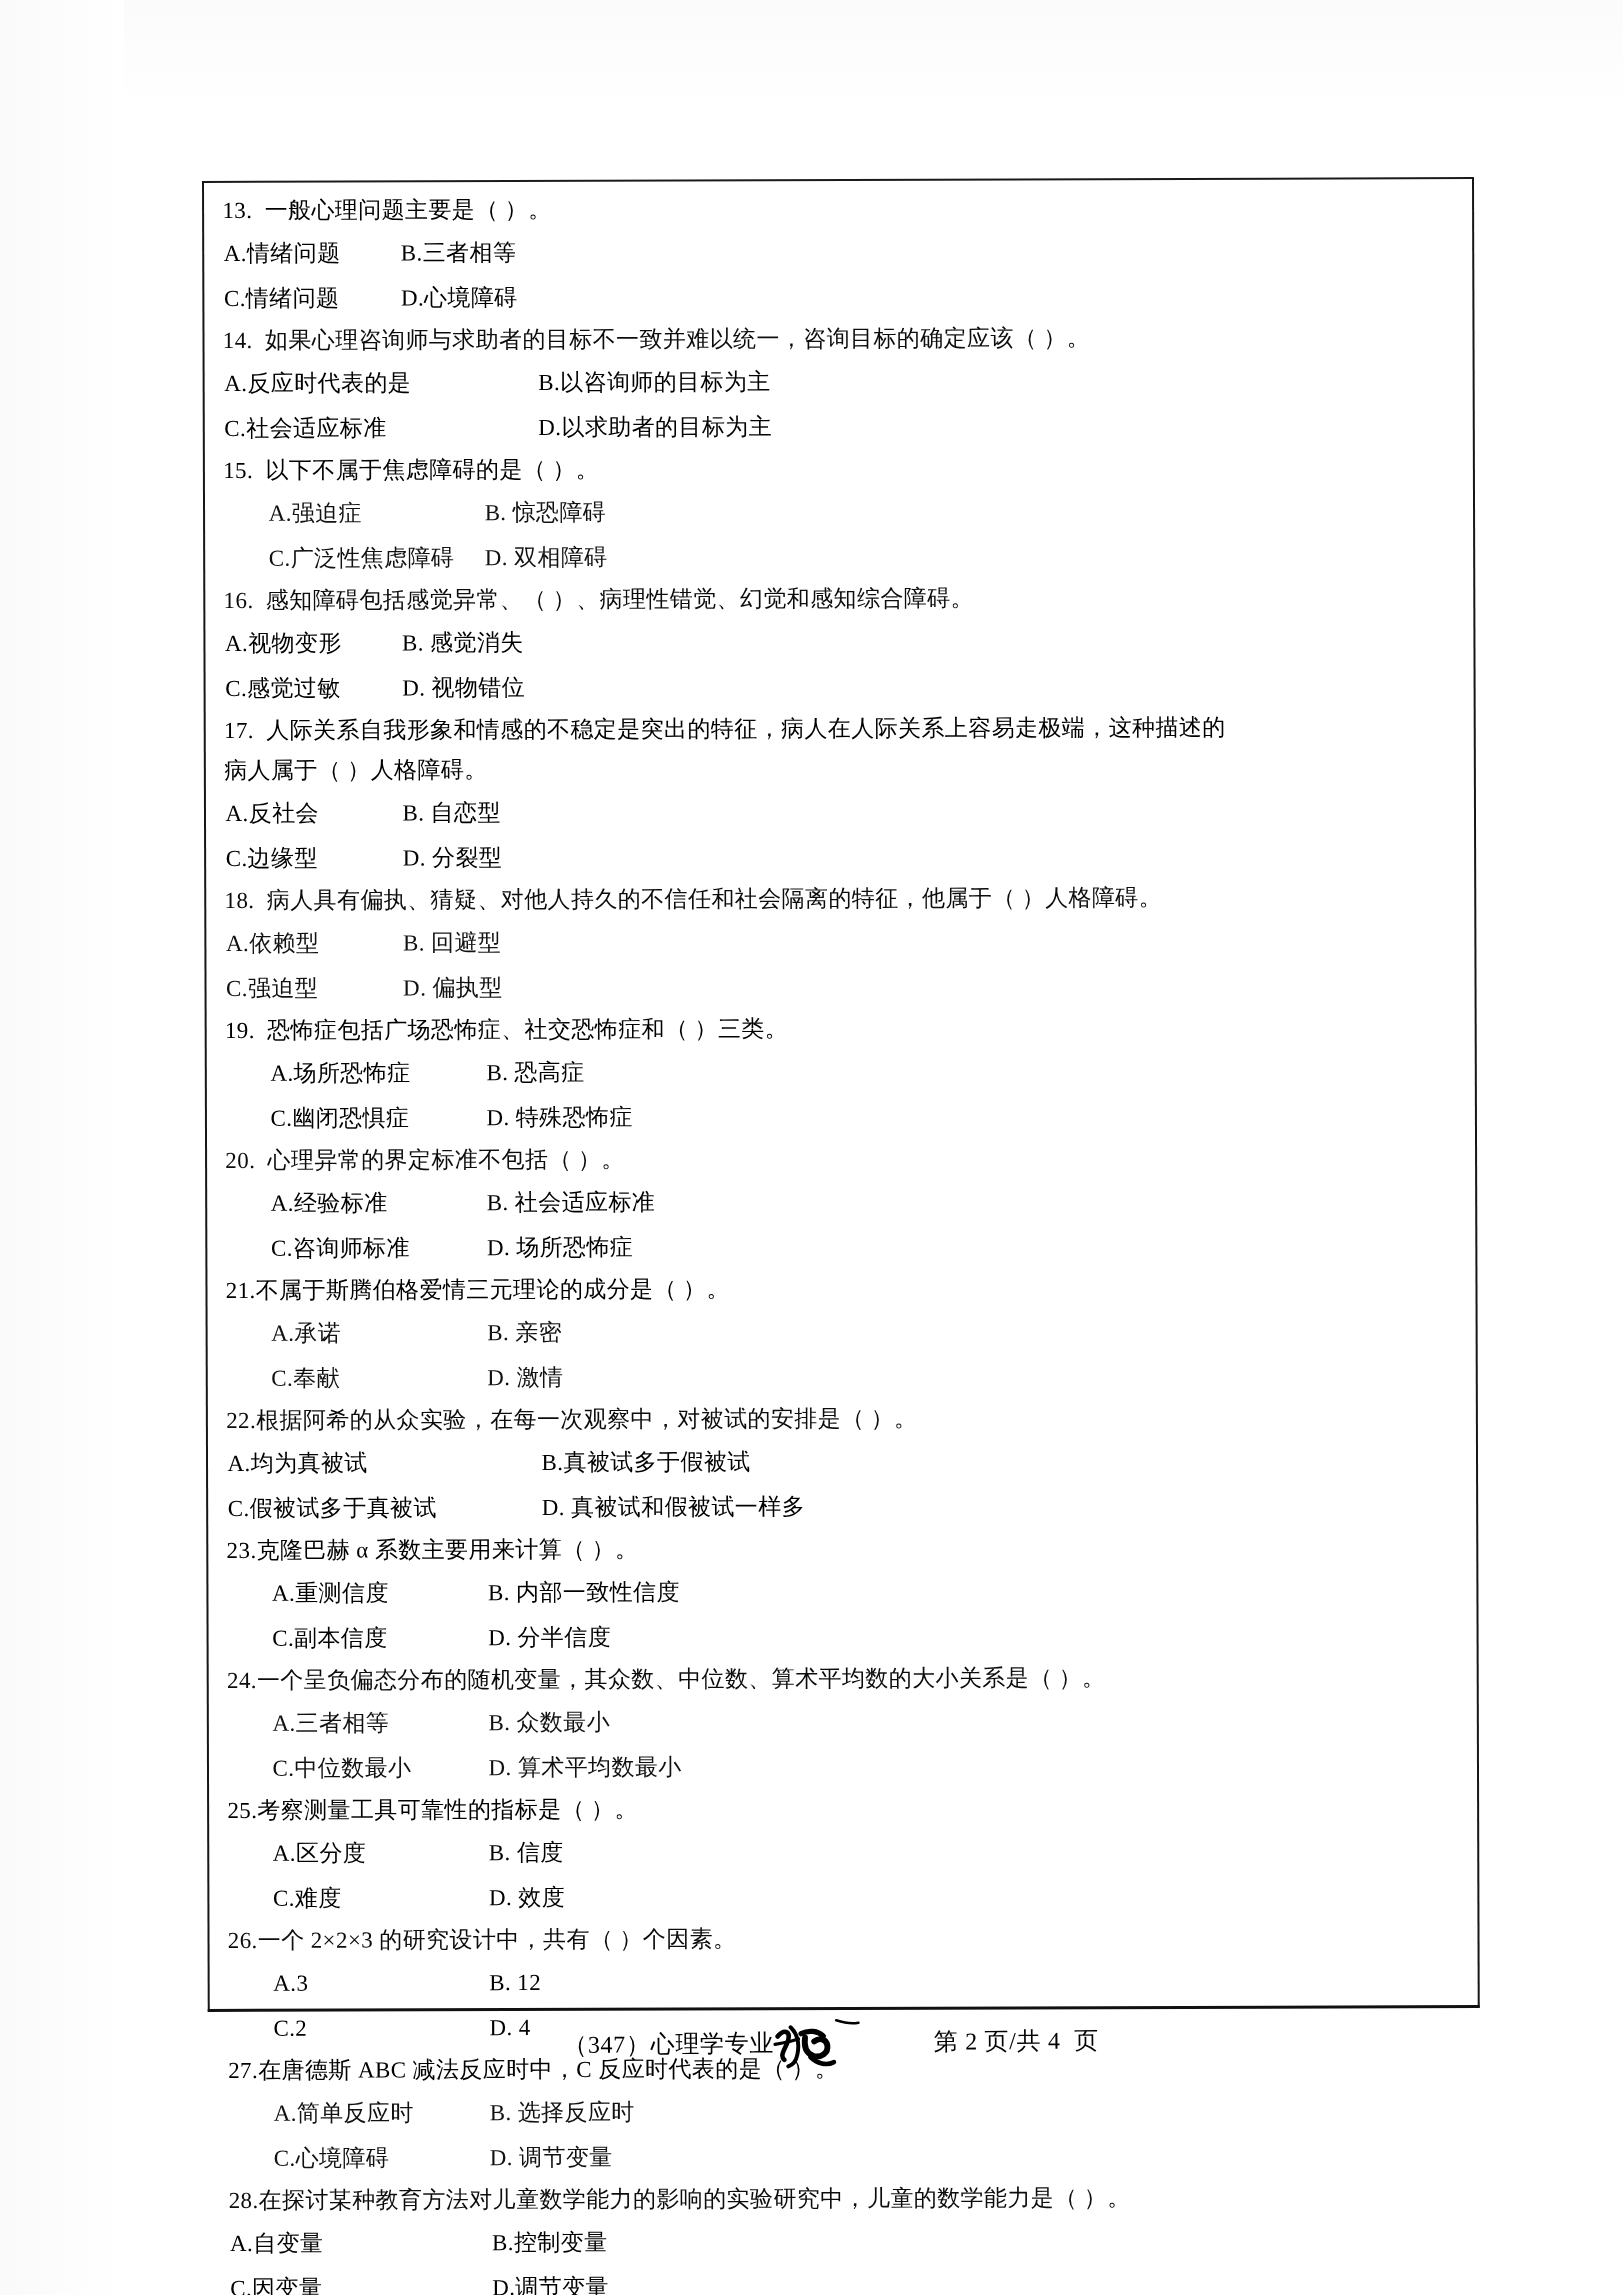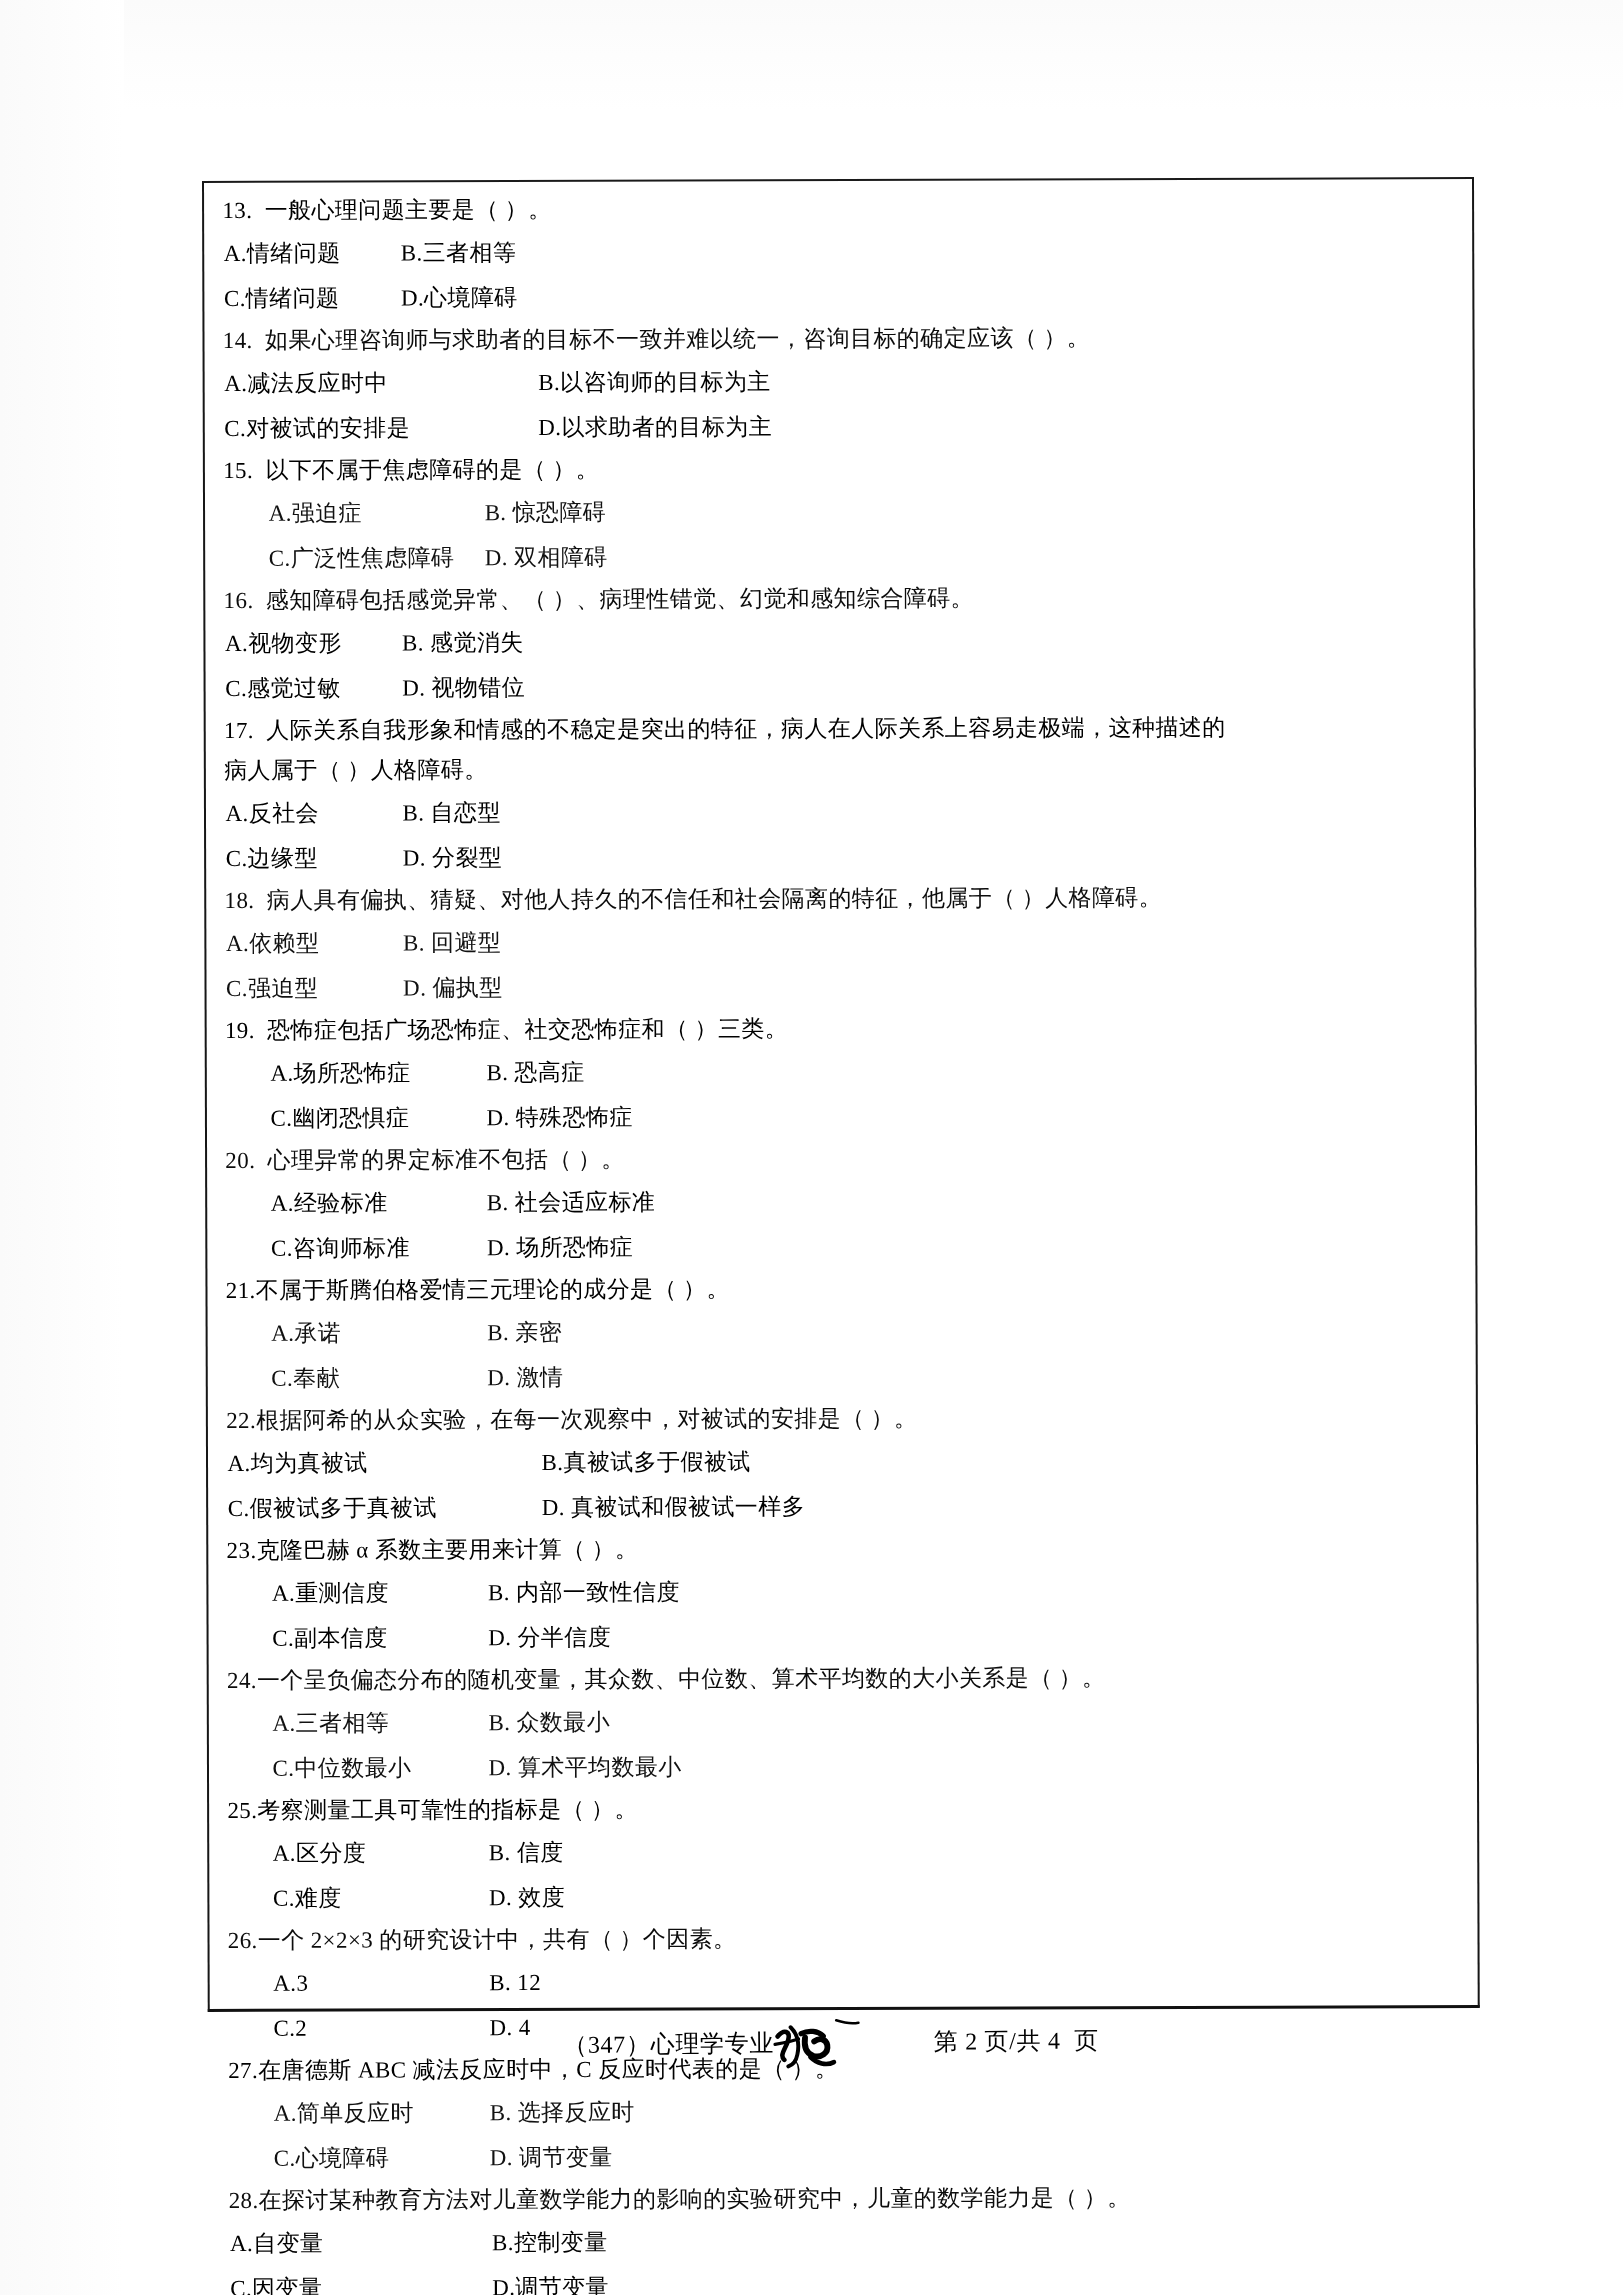--- a/index.html
+++ b/index.html
@@ -152,25 +152,25 @@
         <div class="opt-row">
           <span class="opt-cell">C.情绪问题</span>
           <span class="opt-cell">D.心境障碍</span>
         </div>
       </div>
     </div>
     <div class="q-block">
       <div class="q-stem">14.  如果心理咨询师与求助者的目标不一致并难以统一，咨询目标的确定应该（ ）。</div>
       <div class="q-options cols-xwide">
         <div class="opt-row">
-          <span class="opt-cell">A.减法反应时中</span>
+          <span class="opt-cell">A.反应时代表的是</span>
           <span class="opt-cell">B.以咨询师的目标为主</span>
         </div>
         <div class="opt-row">
-          <span class="opt-cell">C.对被试的安排是</span>
+          <span class="opt-cell">C.社会适应标准</span>
           <span class="opt-cell">D.以求助者的目标为主</span>
         </div>
       </div>
     </div>
     <div class="q-block">
       <div class="q-stem">15.  以下不属于焦虑障碍的是（ ）。</div>
       <div class="q-options cols-mid">
         <div class="opt-row">
           <span class="opt-cell">A.强迫症</span>
           <span class="opt-cell">B. 惊恐障碍</span>

